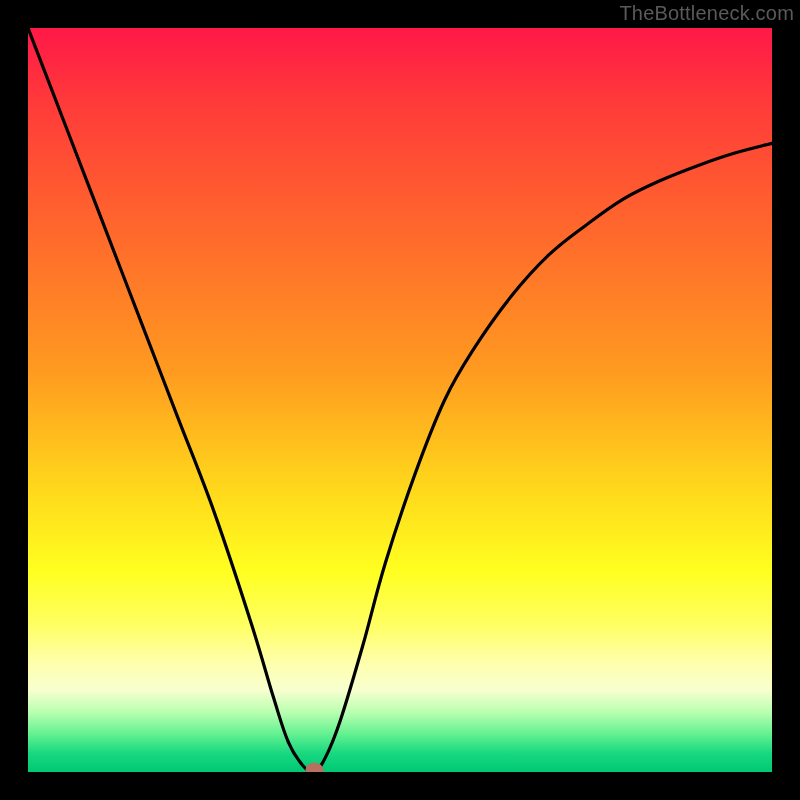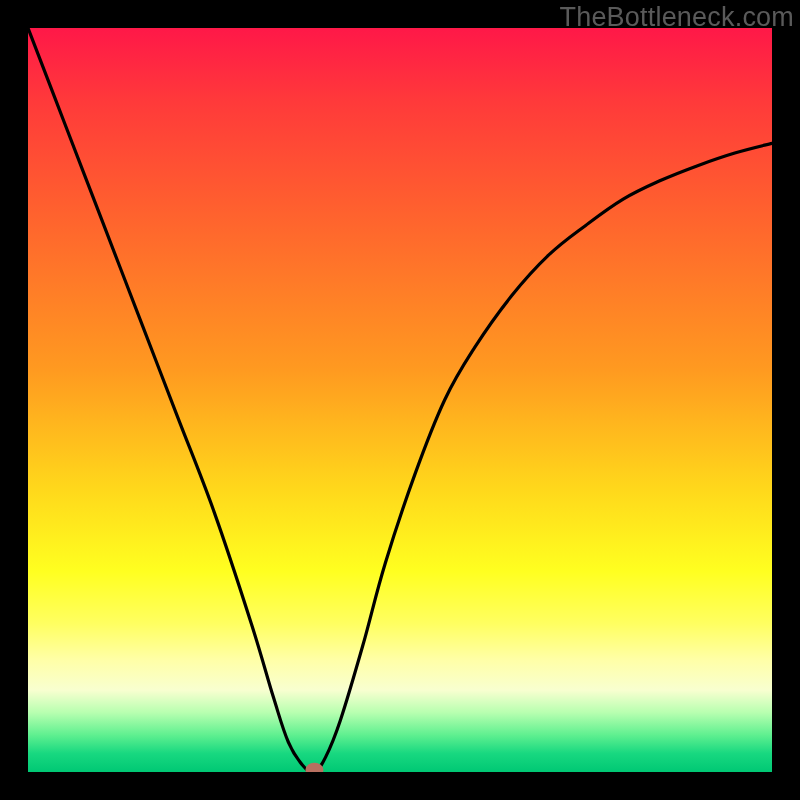--- a/index.html
+++ b/index.html
@@ -45,21 +45,21 @@
     position: absolute;
     left: 0;
     top: 0;
     width: 744px;
     height: 744px;
   }
   .watermark {
     position: absolute;
     top: 2px;
     right: 6px;
-    font-size: 27px;
+    font-size: 20px;
     font-weight: 500;
     color: #5a5a5a;
     letter-spacing: 0.2px;
     user-select: none;
   }
 </style>
 </head>
 <body>
 
 <div class="frame">

